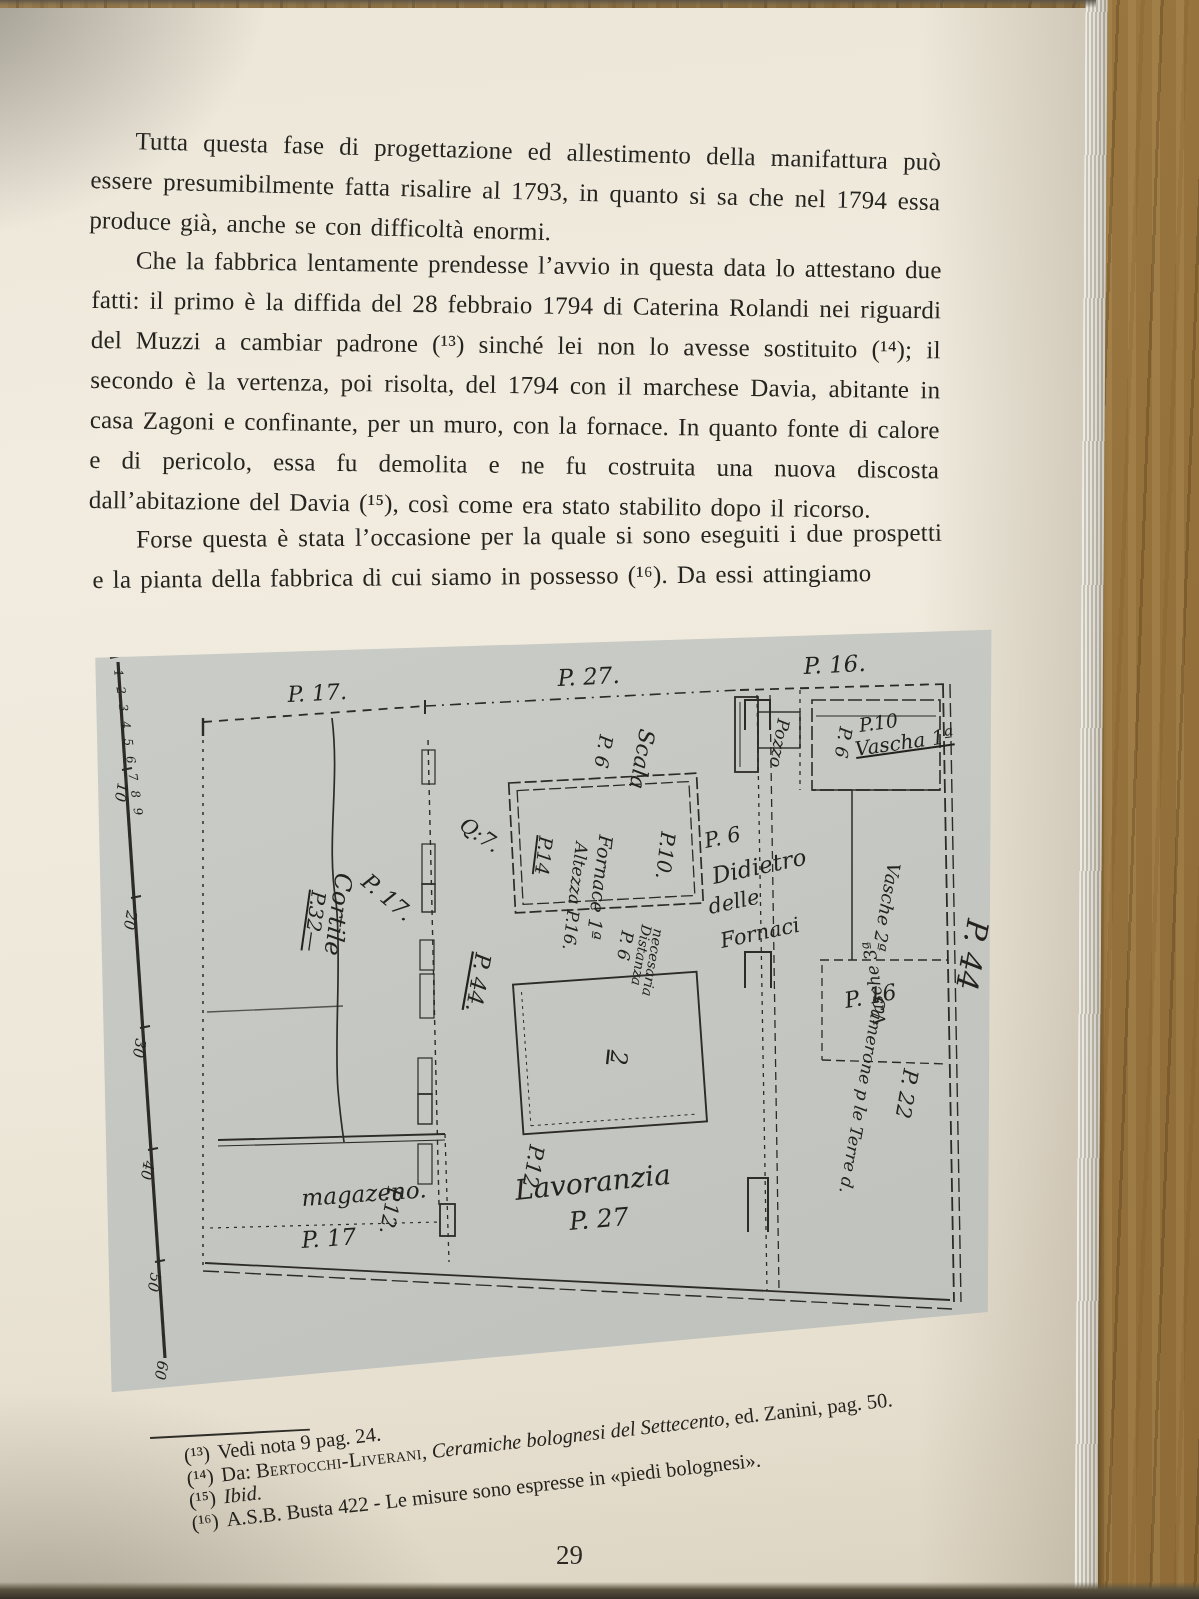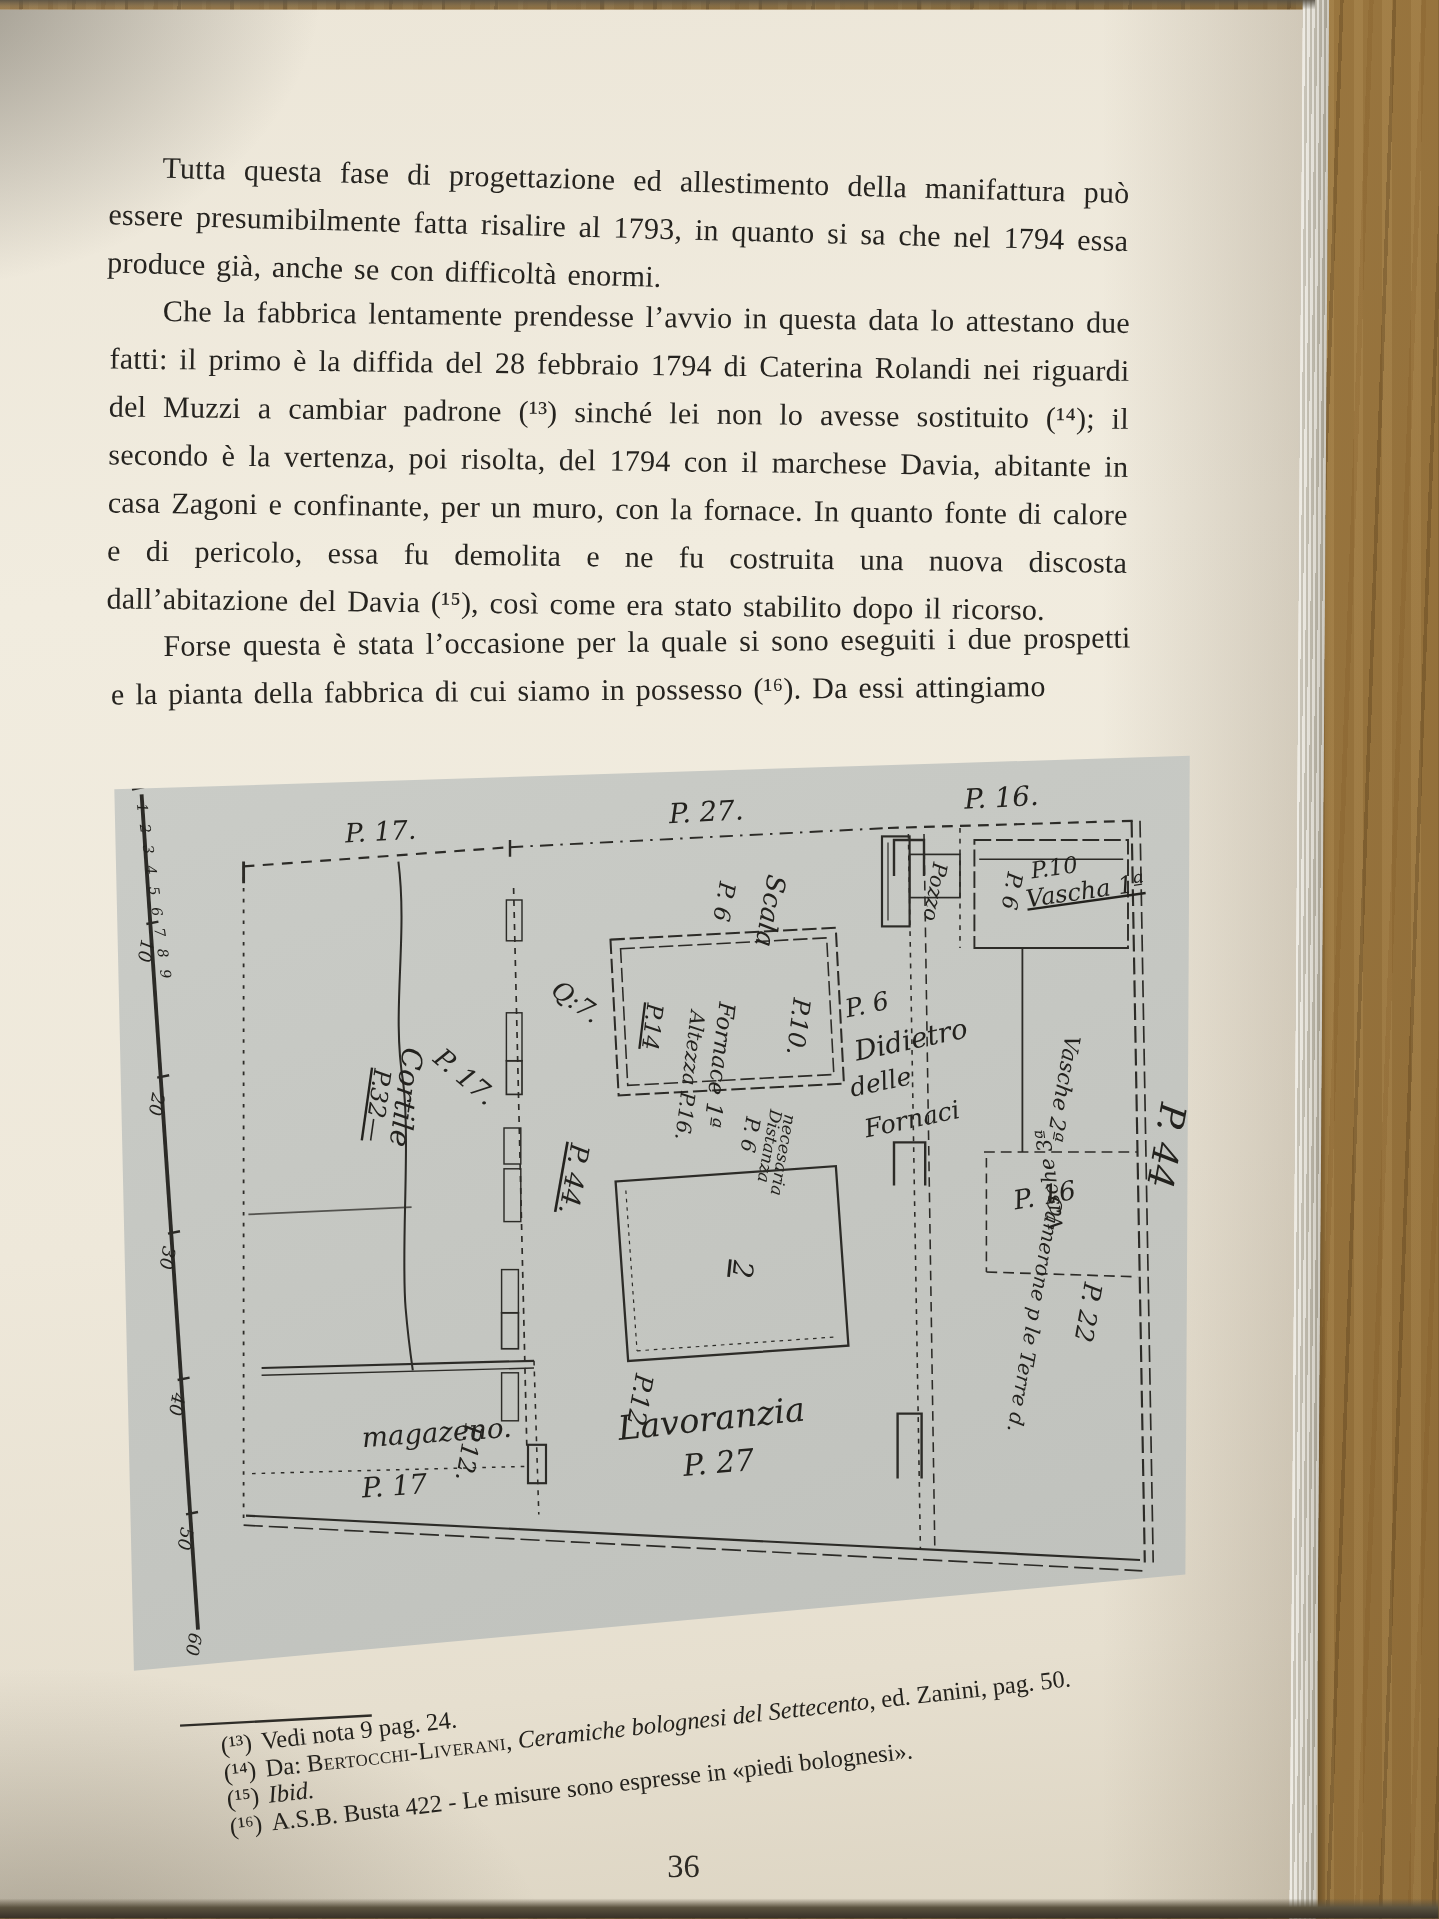--- a/index.html
+++ b/index.html
@@ -228,18 +228,18 @@
       <span class="marker">(¹⁴)</span><span>Da: </span><span class="smallcaps">Bertocchi-Liverani</span><span>, </span><span class="ital">Ceramiche bolognesi del Settecento</span><span>, ed. Zanini, pag. 50.</span>
     </div>
     <div class="fn">
       <span class="marker">(¹⁵)</span><span class="ital">Ibid.</span>
     </div>
     <div class="fn">
       <span class="marker">(¹⁶)</span><span>A.S.B. Busta 422 - Le misure sono espresse in «piedi bolognesi».</span>
     </div>
   </div>
 
-  <div class="page-number">36</div>
+  <div class="page-number">29</div>
 
   <div class="page-stack-edge"></div>
   <div class="top-band"></div>
   <div class="bottom-band"></div>
 </div>
 
 </body></html>

